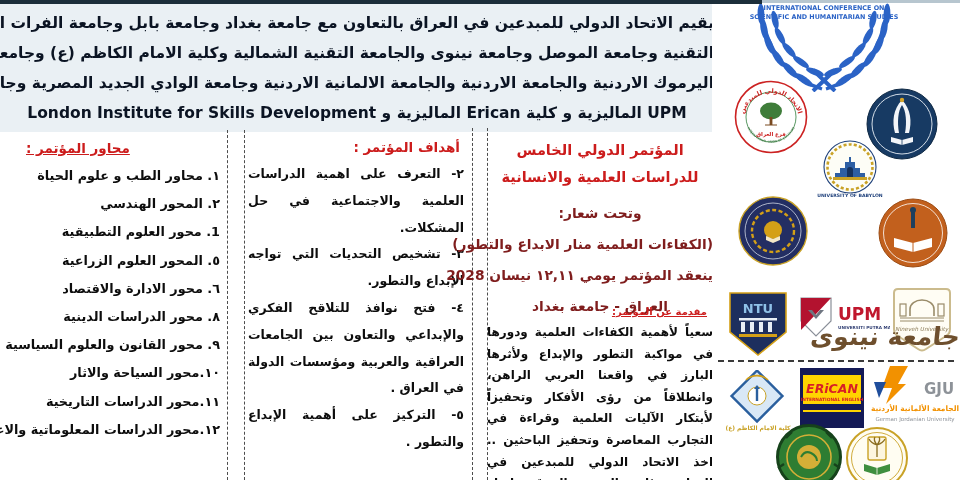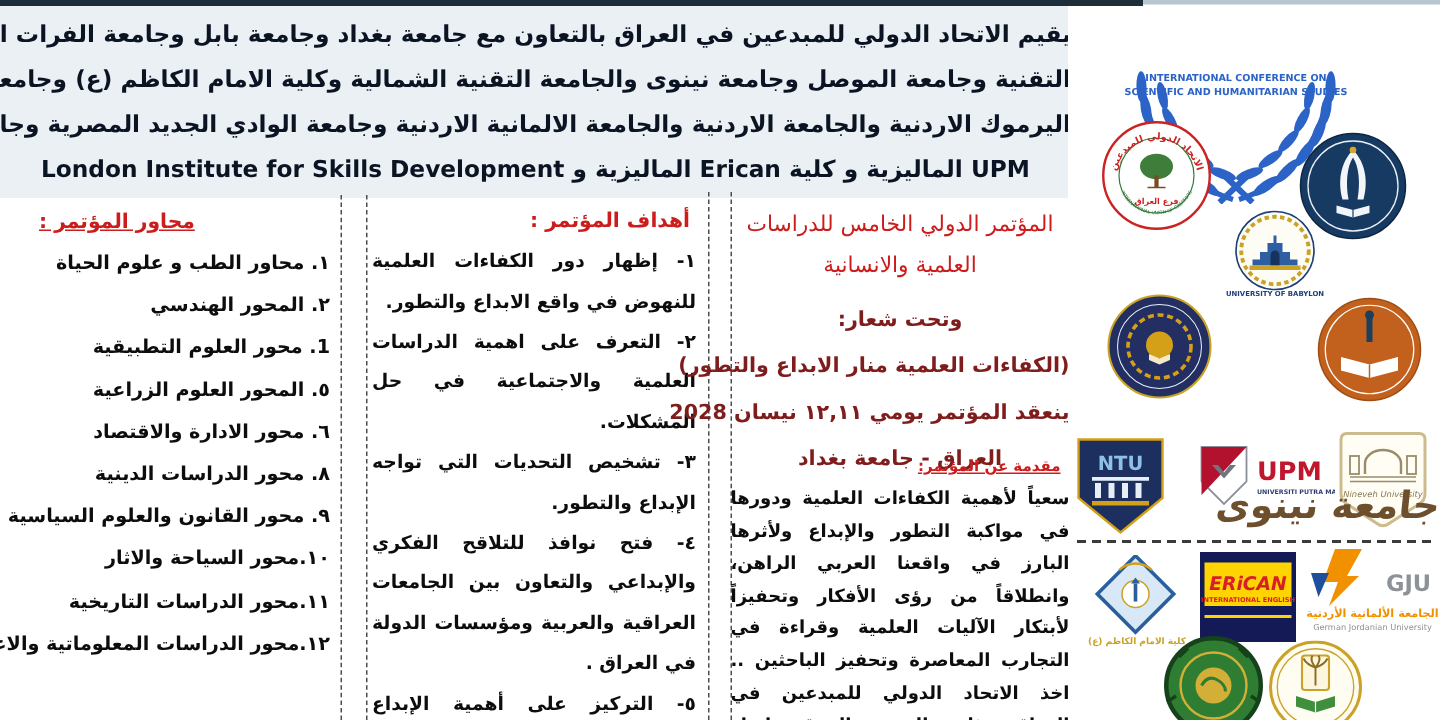--- a/index.html
+++ b/index.html
@@ -20,21 +20,21 @@
   .red-h{color:#cc1c1c;font-weight:700;}
   .axes{position:absolute;left:2px;top:134px;width:222px;direction:rtl;text-align:right;z-index:3;}
   .axes-heading{font-size:13.5px;height:28px;line-height:28px;text-decoration:underline;padding-left:24px;text-align:left;}
   .axes .item{height:28.2px;line-height:28.2px;font-size:12.8px;font-weight:700;color:#0d0d0d;
               white-space:nowrap;padding-right:4px;}
   .objectives{position:absolute;left:248px;top:134px;width:216px;direction:rtl;z-index:3;}
   .obj-heading{font-size:13.5px;height:27px;line-height:27px;padding-right:4px;}
   .objectives p{margin:0;font-size:12.5px;font-weight:700;color:#0d0d0d;line-height:26.8px;
                 text-align:justify;}
   .confcol{position:absolute;left:487px;top:137px;width:226px;direction:rtl;text-align:center;z-index:3;}
-  .conf-title{font-size:14.5px;font-weight:400;color:#cc1c1c;line-height:27px;margin-bottom:7px;}
+  .conf-title{font-size:14.5px;font-weight:700;color:#cc1c1c;line-height:27px;margin-bottom:7px;}
   .blue-line{font-size:13.8px;font-weight:700;color:#7f1d1d;height:31px;line-height:31px;white-space:nowrap;}
   .intro{position:absolute;left:487px;top:306px;width:226px;direction:rtl;z-index:3;}
   .intro-heading{font-size:10px;text-align:right;padding-right:6px;text-decoration:underline;margin-bottom:5px;}
   .intro-text{font-size:12px;font-weight:700;color:#0d0d0d;text-align:justify;line-height:21.6px;margin:0;}
   
   .logos{position:absolute;left:712px;top:0;width:248px;height:480px;background:#fff;z-index:4;}
   .logo{position:absolute;}
   svg text{font-family:"DejaVu Sans",sans-serif;}
   .nineveh-callig{position:absolute;left:128px;top:322px;width:120px;direction:rtl;text-align:center;
                   font-size:25px;font-weight:700;color:#6e4f2d;white-space:nowrap;transform:skewX(-6deg);}
@@ -76,21 +76,20 @@
     <div class="item">٦. محور الادارة والاقتصاد</div>
     <div class="item">٨. محور الدراسات الدينية</div>
     <div class="item">٩. محور القانون والعلوم السياسية</div>
     <div class="item">١٠.محور السياحة والاثار</div>
     <div class="item">١١.محور الدراسات التاريخية</div>
     <div class="item">١٢.محور الدراسات المعلوماتية والاعلامية</div>
   </div>
 
   <div class="objectives">
     <div class="red-h obj-heading">أهداف المؤتمر :</div>
-    <p>١-  إظهار دور الكفاءات العلمية للنهوض في واقع الابداع والتطور.</p>
     <p>٢- التعرف على اهمية الدراسات العلمية والاجتماعية في حل المشكلات.</p>
     <p>٣- تشخيص التحديات التي تواجه الإبداع والتطور.</p>
     <p>٤- فتح نوافذ للتلاقح الفكري والإبداعي والتعاون بين الجامعات العراقية والعربية ومؤسسات الدولة في العراق .</p>
     <p>٥- التركيز على أهمية الإبداع والتطور .</p>
 
   </div>
 
   <div class="confcol">
     <div class="conf-title">المؤتمر الدولي الخامس للدراسات العلمية والانسانية</div>
     <div class="blue-line">وتحت شعار:</div>
@@ -99,21 +98,21 @@
     <div class="blue-line">العراق - جامعة بغداد</div>
   </div>
 
   <div class="intro">
     <div class="red-h intro-heading">مقدمة عن المؤتمر:</div>
     <p class="intro-text">سعياً لأهمية الكفاءات العلمية ودورها في مواكبة التطور والإبداع ولأثرها البارز في واقعنا العربي الراهن، وانطلاقاً من رؤى الأفكار وتحفيزاً لأبتكار الآليات العلمية وقراءة في التجارب المعاصرة وتحفيز الباحثين .. اخذ الاتحاد الدولي للمبدعين في العراق ورئاسة المؤتمر الموقرة ابراز دور الكفاءات العلمية ودورها في الإبداع والتطور في مؤتمره الدولي</p>
   </div>
 
   <div class="logos">
 
-    <div class="logo" style="left:0;top:0;width:224px;height:92px;margin-top:44px;">
+    <div class="logo" style="left:0;top:0;width:224px;height:92px;">
       <svg width="248" height="92" viewBox="0 0 248 92">
         <g id="rbranch" fill="#2b63c6">
           <path d="M114,89 C148,78 168,52 174,16" stroke="#2b63c6" stroke-width="3.4" fill="none"></path>
           <ellipse transform="translate(132,80) rotate(55)" rx="3.4" ry="10.5"></ellipse>
           <ellipse transform="translate(146,70) rotate(45)" rx="3.4" ry="10.5"></ellipse>
           <ellipse transform="translate(158,58) rotate(35)" rx="3.4" ry="10.5"></ellipse>
           <ellipse transform="translate(167,44) rotate(22)" rx="3.4" ry="10.5"></ellipse>
           <ellipse transform="translate(172,29) rotate(10)" rx="3.4" ry="10.5"></ellipse>
           <ellipse transform="translate(175,14) rotate(2)" rx="3.4" ry="10.5"></ellipse>
           <ellipse transform="translate(121,72) rotate(70)" rx="3.2" ry="9.5"></ellipse>
@@ -186,21 +185,21 @@
       <svg width="70" height="70" viewBox="0 0 70 70">
         <circle cx="35" cy="35" r="34" fill="#c2601d" stroke="#9c4c14" stroke-width="1"></circle>
         <circle cx="35" cy="35" r="29.5" fill="none" stroke="#fff" stroke-width="0.8"></circle>
         <rect x="33" y="13" width="4" height="17" fill="#1d3f5e"></rect>
         <circle cx="35" cy="12" r="3" fill="#1d3f5e"></circle>
         <path d="M16,40 L35,45 L54,40 L54,49 L35,54 L16,49 Z" fill="#fff"></path>
         <path d="M35,45 V54" stroke="#c2601d" stroke-width="1"></path>
       </svg>
     </div>
 
-    <div class="logo" style="left:2px;top:288px;width:66px;height:70px;">
+    <div class="logo" style="left:13px;top:288px;width:66px;height:70px;">
       <svg width="66" height="70" viewBox="0 0 66 70">
         <path d="M5,5 H61 V44 L33,67 L5,44 Z" fill="#1d2f5e" stroke="#d4a017" stroke-width="1.6"></path>
         <text x="33" y="25" text-anchor="middle" font-size="13" font-weight="bold" fill="#8fc1e8">NTU</text>
         <rect x="14" y="30" width="38" height="2.5" fill="#e8eef5"></rect>
         <rect x="16" y="34" width="4" height="10" fill="#e8eef5"></rect>
         <rect x="25" y="34" width="4" height="10" fill="#e8eef5"></rect>
         <rect x="34" y="34" width="4" height="10" fill="#e8eef5"></rect>
         <rect x="43" y="34" width="4" height="10" fill="#e8eef5"></rect>
         <rect x="14" y="46" width="38" height="3" fill="#d4a017"></rect>
       </svg>

